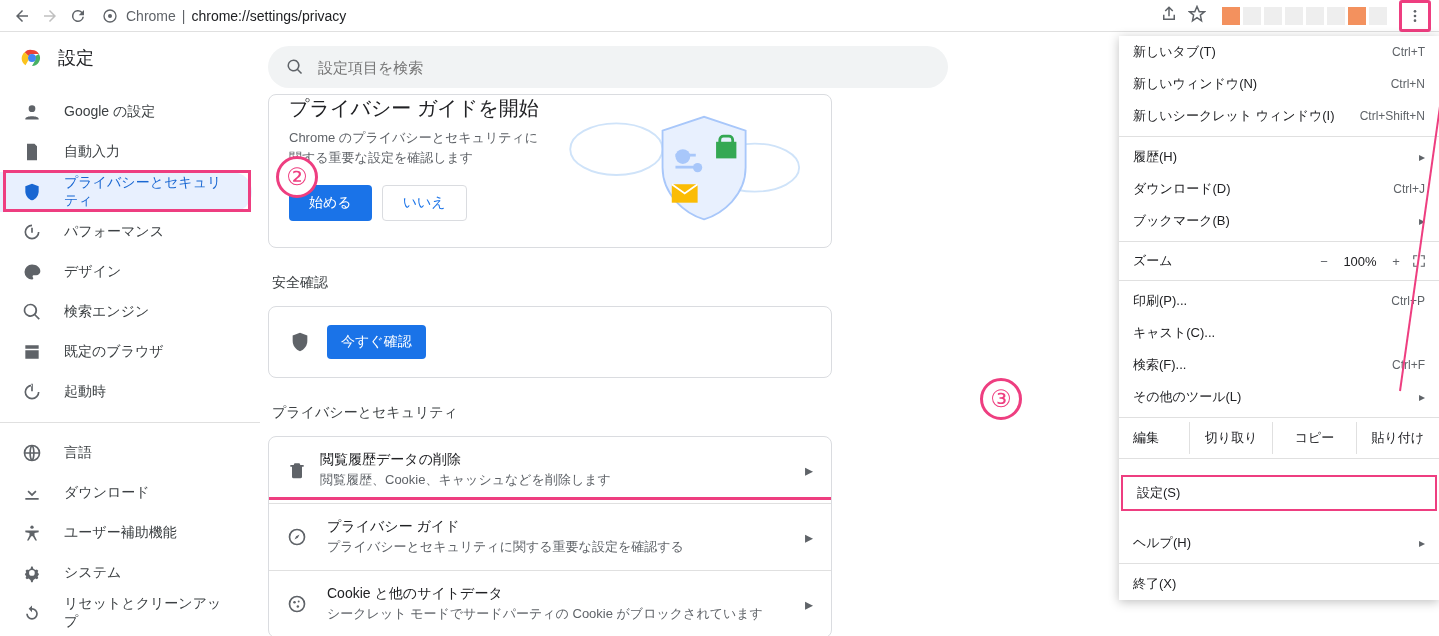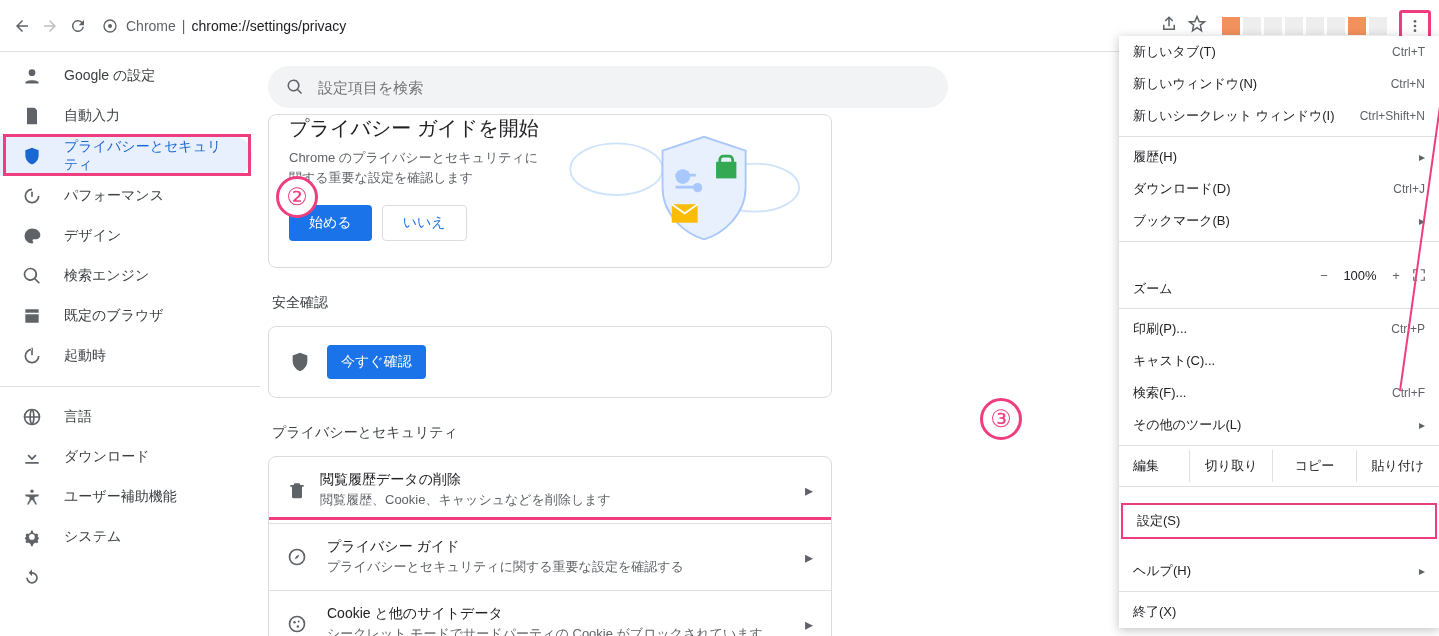--- a/index.html
+++ b/index.html
@@ -1,18 +1,18 @@
 <!DOCTYPE html>
 <html><head>
 <meta charset="utf-8">
 <style>
 * { box-sizing: border-box; margin: 0; padding: 0; font-family: "Segoe UI", Arial, sans-serif; }
 body { width: 1439px; height: 636px; overflow: hidden; background: #fff; position: relative; }
 
-.toolbar { height: 52px; display: flex; align-items: center; padding: 0 8px; border-bottom: 1px solid #e0e0e0; background: #fff; }
+.toolbar { height: 32px; display: flex; align-items: center; padding: 0 8px; border-bottom: 1px solid #e0e0e0; background: #fff; }
 .toolbar .nav-btn { width: 28px; height: 28px; display: flex; align-items: center; justify-content: center; color: #5f6368; cursor: pointer; }
 .toolbar .nav-btn.disabled { color: #c0c0c0; }
 .addrbar { flex: 1; display: flex; align-items: center; margin: 0 8px; }
 .addr-icon { width: 20px; height: 20px; display:flex; align-items:center; justify-content:center; margin-right: 6px; }
 .addr-prefix { color: #5f6368; font-size: 14px; }
 .addr-sep { color: #5f6368; margin: 0 6px; font-size: 14px; }
 .addr-url { color: #202124; font-size: 14px; }
 .tb-right { display:flex; align-items:center; gap:10px; }
 .ext-squares { display:flex; gap:3px; margin-left:6px; }
 .ext-sq { width:18px; height:18px; background:#eee; }
@@ -66,21 +66,21 @@
 .chev { color:#5f6368; }
 
 .annot { position:absolute; width:42px; height:42px; border:3px solid #ee3e80; border-radius:50%; display:flex; align-items:center; justify-content:center; color:#ee3e80; font-size:24px; font-weight:500; background:#fff; pointer-events:none; }
 
 
 .ctx-menu { position:absolute; top:36px; right:0; width: 320px; background:#fff; box-shadow: 0 2px 10px rgba(0,0,0,0.25); font-size:13px; color:#202124; z-index: 50; }
 .ctx-row { display:flex; align-items:center; justify-content:space-between; padding: 7px 14px; cursor:pointer; }
 .ctx-row .sc { color:#5f6368; font-size:12px; }
 .ctx-sep { height:1px; background:#e0e0e0; margin:4px 0; }
 .ctx-zoom { display:flex; align-items:center; padding: 6px 10px 6px 14px; }
-.ctx-zoom .zlbl { flex:1;margin-top:28px; }
+.ctx-zoom .zlbl { flex:1; }
 .ctx-zoom .zbtn { width:26px; text-align:center; color:#5f6368; cursor:pointer; }
 .ctx-zoom .zval { width:46px; text-align:center; }
 .ctx-zoom .fs { width:20px; display:flex; align-items:center; justify-content:center; cursor:pointer; }
 .ctx-edit { display:flex; padding:0; }
 .ctx-edit > div { flex:1; text-align:center; padding:7px 0; border-left:1px solid #e0e0e0; cursor:pointer; }
 .ctx-edit > div:first-child { border-left:none; text-align:left; padding-left:14px; flex: 0 0 70px; }
 .ctx-row.settings-hl { border:2px solid #ee3e80; margin: 16px 2px; }
 
 .arrow-line { position:absolute; background:#ee3e80; height:2px; transform-origin: left center; z-index:60; pointer-events:none; }
 </style>
@@ -137,20 +137,32 @@
           <circle cx="12" cy="12" r="2" fill="#5f6368"></circle>
           <circle cx="12" cy="19" r="2" fill="#5f6368"></circle>
         </svg>
     </div>
   </div>
 </div>
 
 <div class="content">
 
   <div class="left">
+    <div class="hdr">
+      <svg class="chrome-logo" viewBox="0 0 48 48">
+          <circle cx="24" cy="24" r="22" fill="#fff"></circle>
+          <path fill="#EA4335" d="M24 8a16 16 0 0 1 13.9 8H24a8 8 0 0 0-7 4L9.3 12.3A16 16 0 0 1 24 8z"></path>
+          <path fill="#4285F4" d="M24 16a8 8 0 1 1 0 16 8 8 0 0 1 0-16z"></path>
+          <path fill="#34A853" d="M37.9 16A16 16 0 0 1 24 40l6.9-12a8 8 0 0 0 0-8z" opacity=".9"></path>
+          <path fill="#FBBC05" d="M9.3 12.3 17 20a8 8 0 0 0 0 8l-6 10.4A16 16 0 0 1 9.3 12.3z" opacity=".9"></path>
+          <circle cx="24" cy="24" r="6" fill="#4285F4"></circle>
+          <circle cx="24" cy="24" r="5" fill="#fff" opacity="0"></circle>
+        </svg>
+      <div class="hdr-title">設定</div>
+    </div>
     <div class="nav">
       <div class="nav-item">
           <svg viewBox="0 0 24 24">
             <circle cx="12" cy="8" r="4"></circle>
             <path d="M4 20c0-4 16-4 16 0v1H4z"></path>
           </svg>
           <span>Google の設定</span>
         </div>
       <div class="nav-item">
           <svg viewBox="0 0 24 24">
@@ -221,20 +233,21 @@
       <div class="nav-item">
           <svg viewBox="0 0 24 24">
             <path d="M22 14l-2-3 1-2-2-2-2 1-3-2-1-3h-2l-1 3-3 2-2-1-2 2 1 2-2 3 2 3-1 2 2 2 2-1 3 2 1 3h2l1-3 3-2 2 1 2-2-1-2zM12 16a4 4 0 1 1 0-8 4 4 0 0 1 0 8z" transform="scale(0.85) translate(2,2)"></path>
           </svg>
           <span>システム</span>
         </div>
       <div class="nav-item">
           <svg viewBox="0 0 24 24">
             <path d="M12 6V3L8 7l4 4V8a5 5 0 1 1-5 5H5a7 7 0 1 0 7-7z"></path>
           </svg>
+          <span>リセットとクリーンアップ</span>
         </div>
     </div>
   </div>
 
   <div class="main">
     <div class="search">
       <svg width="18" height="18" viewBox="0 0 24 24">
           <path fill="#5f6368" d="M10 2a8 8 0 1 0 5 14.3l5 5 1.4-1.4-5-5A8 8 0 0 0 10 2zm0 2a6 6 0 1 1 0 12 6 6 0 0 1 0-12z"></path>
         </svg>
       <input placeholder="設定項目を検索" style="">

